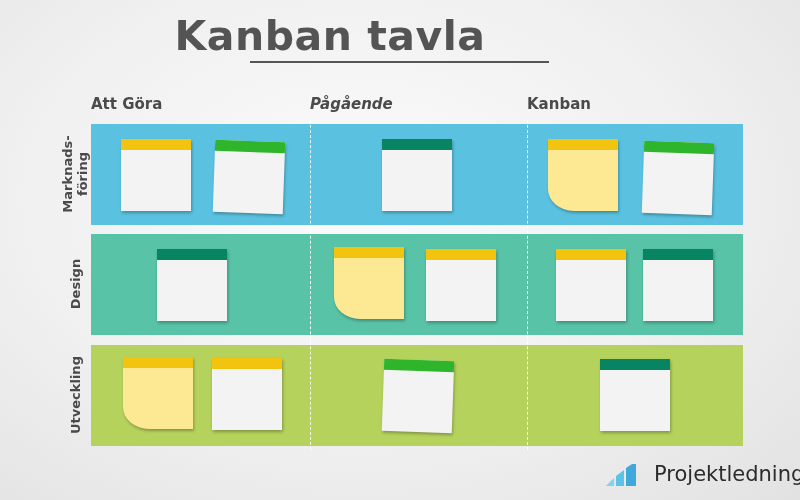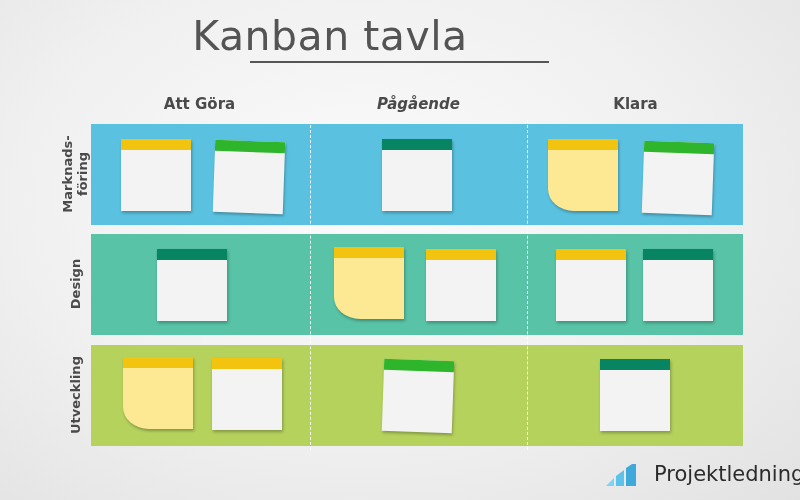--- a/index.html
+++ b/index.html
@@ -5,28 +5,28 @@
   * { margin:0; padding:0; box-sizing:border-box; }
   html, body { width:800px; height:500px; overflow:hidden; }
   body {
     background: radial-gradient(ellipse at 45% 40%, #fbfbfb 0%, #f0f0f0 55%, #e2e2e2 100%);
     font-family: "DejaVu Sans", sans-serif;
     position: relative;
     color:#4a4a4a;
   }
   .title {
     position:absolute; left:0; width:660px; top:12px; text-align:center;
-    font-size:41px; font-weight:normal; color:#545454; letter-spacing:0.5px;
+    font-size:41px; font-weight:bold; color:#545454; letter-spacing:0.5px;
   }
   .title-underline {
     position:absolute; left:250px; top:61px; width:299px; height:2px; background:#555;
   }
   .col-header {
     position:absolute; top:95px; font-size:15px; font-weight:bold; color:#4a4a4a;
-    text-align:center; width:217px;
+    width:217px;
   }
   .row-label {
     position:absolute; width:102px; height:40px; display:flex; align-items:center; justify-content:center;
     transform:rotate(-90deg); text-align:center; font-size:13px; font-weight:bold; color:#4a4a4a; line-height:15px;
   }
   .lane {
     position:absolute; left:91px; width:652px; height:101px;
   }
   .lane.blue { background:#5ac2e0; }
   .lane.teal { background:#58c3a6; }
@@ -50,21 +50,21 @@
   .logo-text { font-size:21px; color:#2b2b2b; font-family:"DejaVu Sans", sans-serif; line-height:24px; }
 </style>
 </head>
 <body>
 
 <div class="title">Kanban tavla</div>
 <div class="title-underline"></div>
 
 <div class="col-header" style="left:91px;">Att Göra</div>
 <div class="col-header" style="left:310px;font-style:italic;">Pågående</div>
-<div class="col-header" style="left:527px;">Klara</div>
+<div class="col-header" style="left:527px;">Kanban</div>
 
 <div class="row-label" style="left:24px; top:154px;">
   <div>
     <div>Marknads-</div>
     <div>föring</div>
   </div>
 </div>
 <div class="row-label" style="left:24px; top:264px;">
   <div>Design</div>
 </div>

